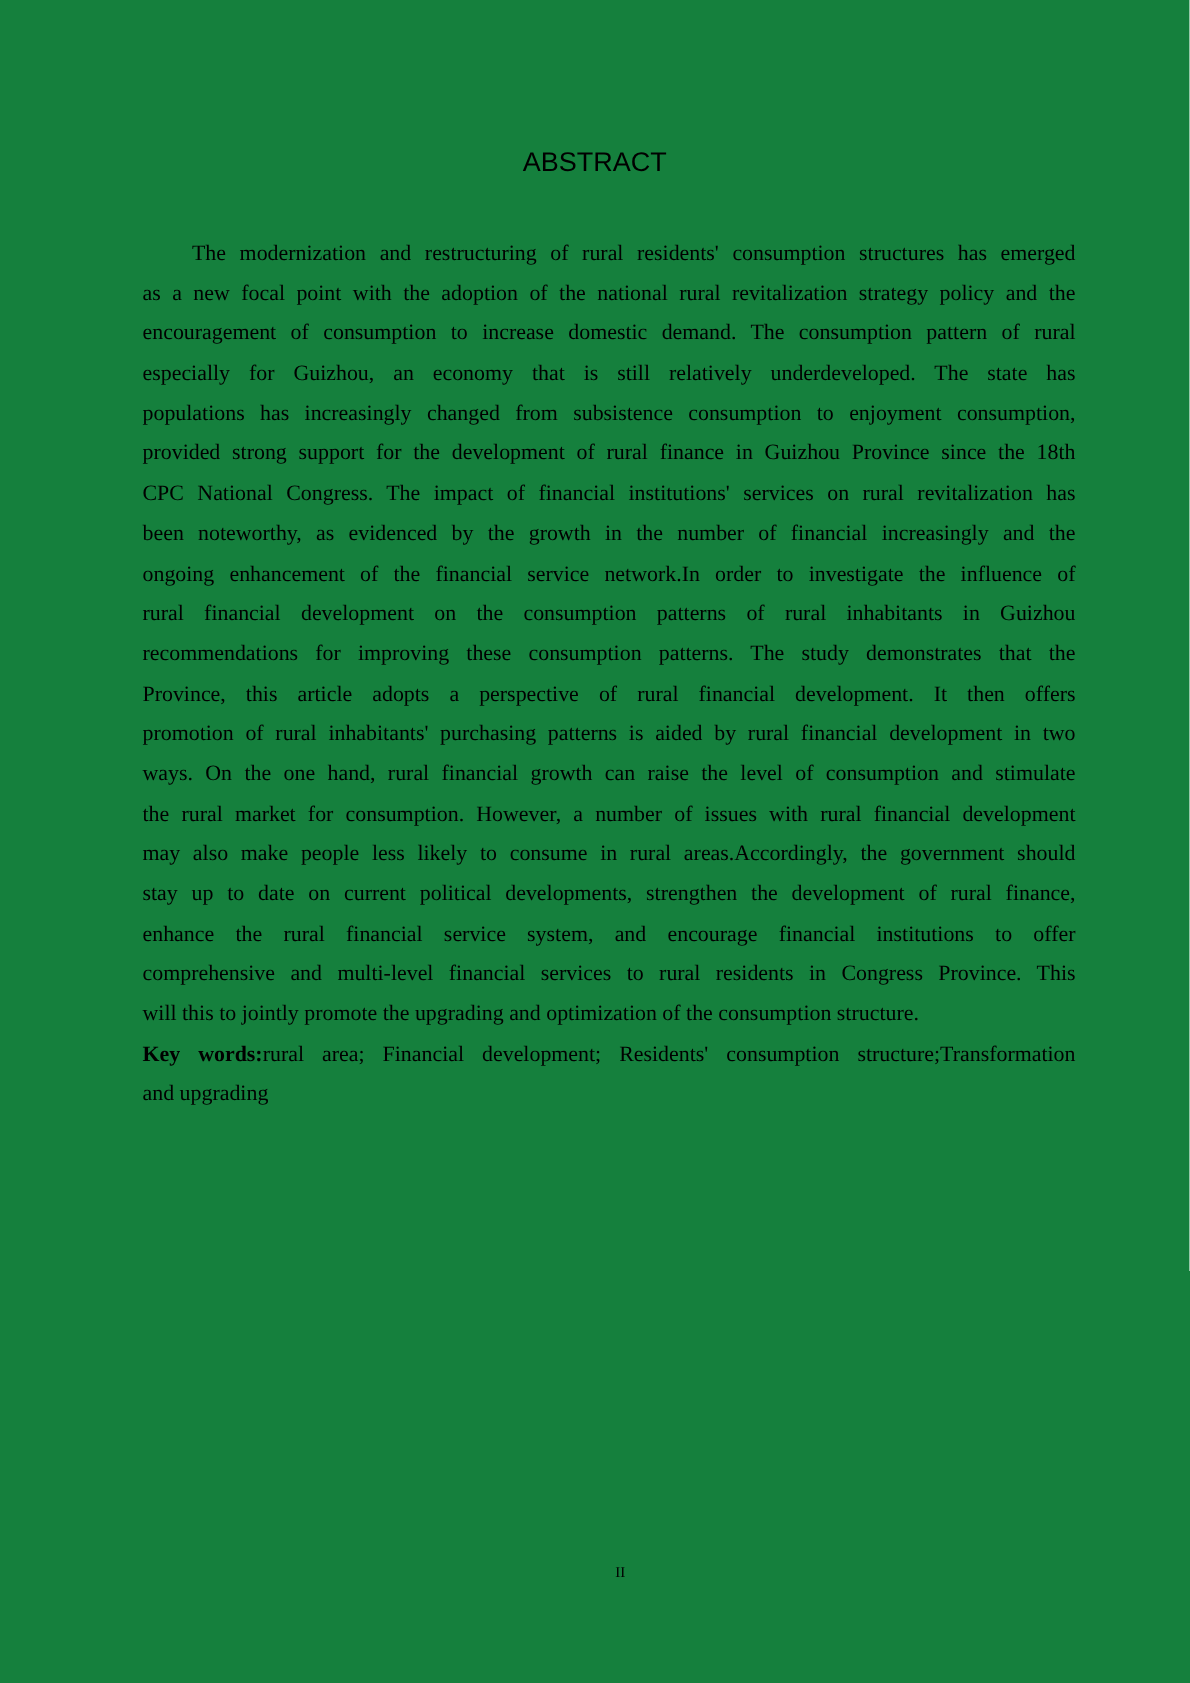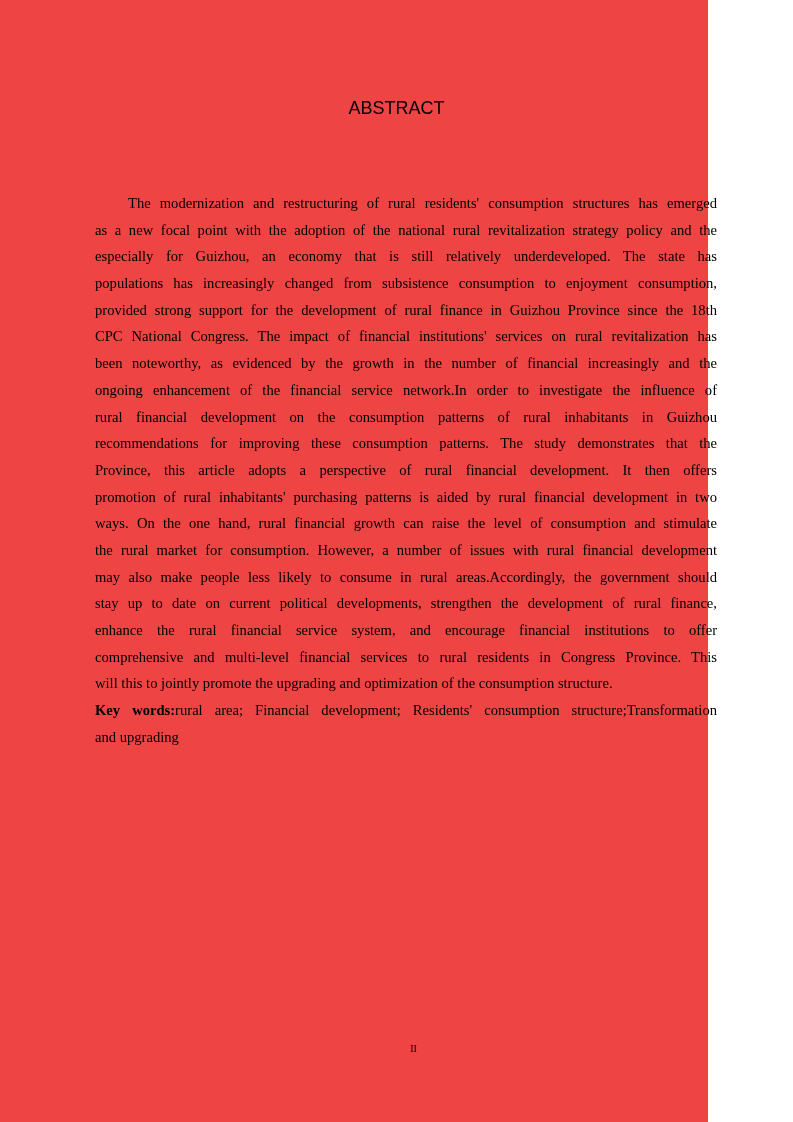--- a/index.html
+++ b/index.html
@@ -1,24 +1,24 @@
 <!DOCTYPE html>
 <html><head>
 <meta charset="utf-8">
 <style>
   html, body { margin: 0; padding: 0; background: #ffffff; }
   body { width: 793px; height: 1122px; position: relative; overflow: hidden; }
-  .page { position: absolute; left: 0; top: 0; width: 708px; height: 1122px; background: #ef4444; }
+  .page { position: absolute; left: 0; top: 0; width: 793px; height: 1122px; background: #15803d; }
   .title {
     position: absolute; left: 0; width: 793px; top: 98px; text-align: center;
     font-family: "Liberation Sans", sans-serif; font-size: 18px; color: #000;
   }
   .body-lines {
     position: absolute; left: 95px; width: 622px; top: 156px;
-    font-family: "Liberation Serif", serif; font-size: 14.6px; color: #000; margin-top: 34px;
+    font-family: "Liberation Serif", serif; font-size: 14.6px; color: #000;
   }
   .line {
     height: 26.7px; line-height: 26.7px; white-space: nowrap;
     text-align: justify; text-align-last: justify;
   }
   .line.last { text-align-last: left; }
   .line.indent { padding-left: 33px; }
   .kw-label { font-weight: bold; }
   .page-num {
     position: absolute; left: 0; width: 793px; top: 1043px; text-align: center;
@@ -27,20 +27,21 @@
 </style>
 </head>
 <body>
 
 <div class="page">
   <div class="title">ABSTRACT</div>
 
   <div class="body-lines">
     <div class="line indent">The modernization and restructuring of rural residents' consumption structures has emerged</div>
     <div class="line">as a new focal point with the adoption of the national rural revitalization strategy policy and the</div>
+    <div class="line">encouragement of consumption to increase domestic demand. The consumption pattern of rural</div>
     <div class="line">especially for Guizhou, an economy that is still relatively underdeveloped. The state has</div>
     <div class="line">populations has increasingly changed from subsistence consumption to enjoyment consumption,</div>
     <div class="line">provided strong support for the development of rural finance in Guizhou Province since the 18th</div>
     <div class="line">CPC National Congress. The impact of financial institutions' services on rural revitalization has</div>
     <div class="line">been noteworthy, as evidenced by the growth in the number of financial increasingly and the</div>
     <div class="line">ongoing enhancement of the financial service network.In order to investigate the influence of</div>
     <div class="line">rural financial development on the consumption patterns of rural inhabitants in Guizhou</div>
     <div class="line">recommendations for improving these consumption patterns. The study demonstrates that the</div>
     <div class="line">Province, this article adopts a perspective of rural financial development. It then offers</div>
     <div class="line">promotion of rural inhabitants' purchasing patterns is aided by rural financial development in two</div>

